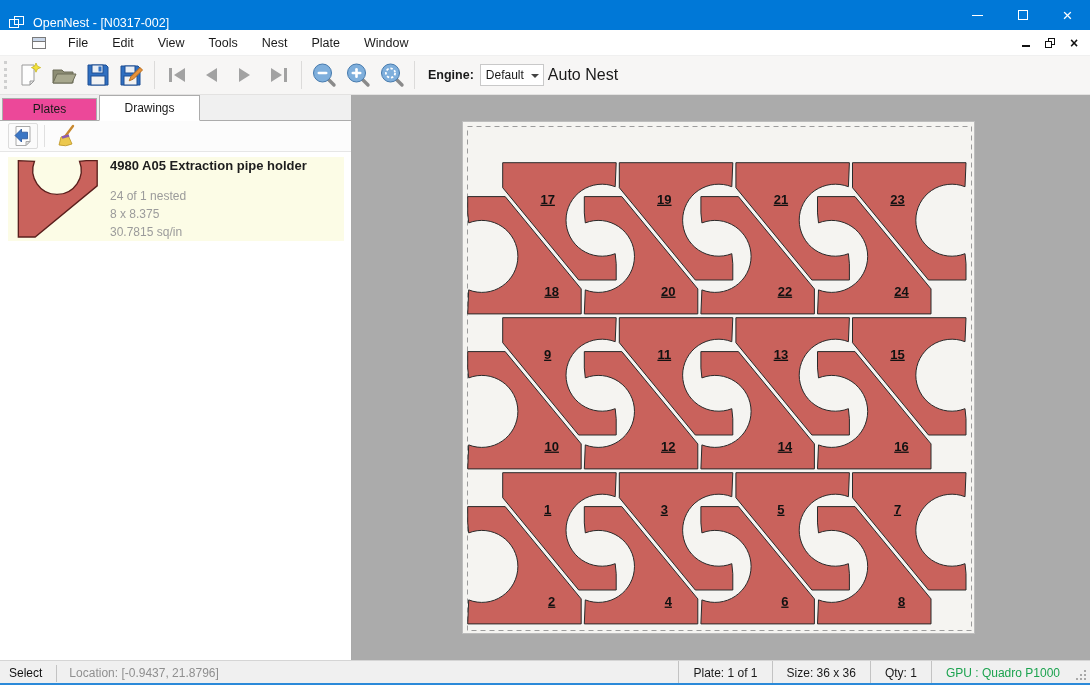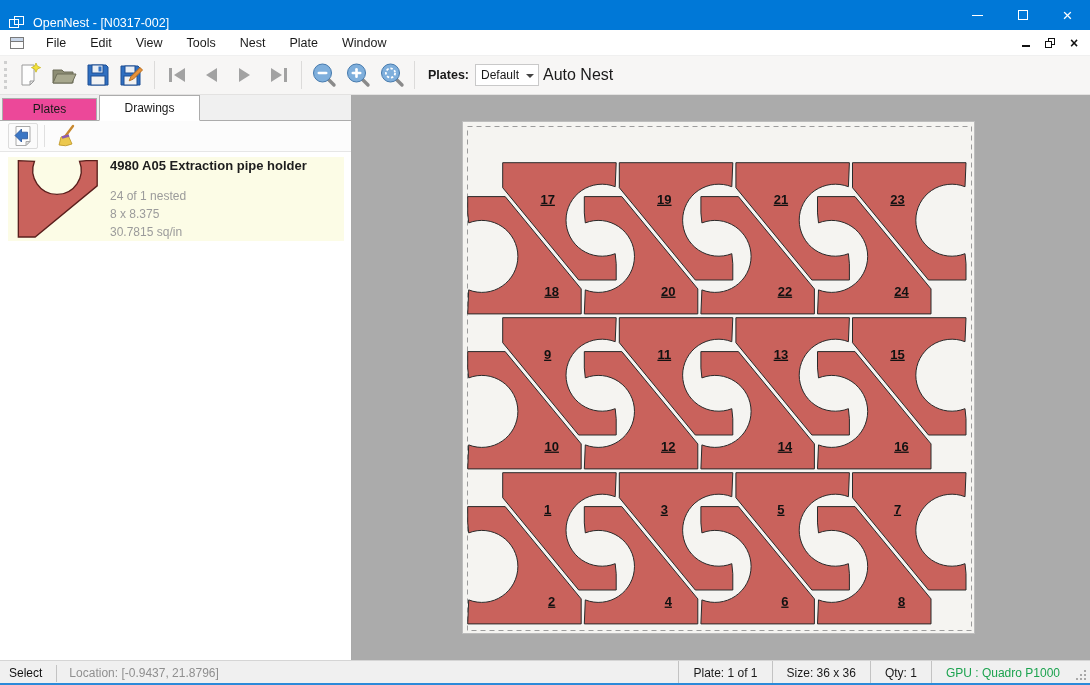--- a/index.html
+++ b/index.html
@@ -13,21 +13,21 @@
   #app-icon .w1 { position:absolute; left:0; top:3px; width:10px; height:9px; border:1.4px solid #fff; background:#0078D7; }
   #app-icon .w2 { position:absolute; left:5px; top:0; width:10px; height:9px; border:1.4px solid #fff; }
   #title-text { font-size:12.5px; }
   #caption-buttons { position:absolute; right:0; top:0; height:30px; display:flex; }
   .cap-btn { width:45px; height:30px; display:flex; align-items:center; justify-content:center; color:#fff; }
   .cap-btn .minbar { width:11px; height:1px; background:#fff; }
   .cap-btn .maxbox { width:10px; height:10px; border:1px solid #fff; }
   .cap-btn.close { font-size:17px; font-weight:400; line-height:1; }
 
   
-  #menubar { position:absolute; left:0; top:30px; width:100%; height:26px; background:#fff; border-bottom:1px solid #f0f0f0; display:flex; align-items:center; }
+  #menubar { position:absolute; left:0; top:30px; width:100%; height:26px; background:#fff; border-bottom:1px solid #f0f0f0; display:flex; align-items:center;padding-left:22px; }
   #mdi-doc-icon { width:14px; height:12px; margin:0 10px 0 10px; border:1px solid #7a7a7a; background:#fdfdfd; position:relative; }
   #mdi-doc-icon::before { content:""; position:absolute; left:0; top:0; right:0; height:3px; background:#c9d6e8; border-bottom:1px solid #7a7a7a; }
   .menu-item { padding:0 12px; height:26px; line-height:26px; font-size:12.5px; }
   #mdi-buttons { position:absolute; right:6px; top:0; height:26px; display:flex; align-items:center; gap:4px; }
   .mdi-btn { width:20px; height:18px; display:flex; align-items:center; justify-content:center; color:#111; }
   .mdi-btn .minbar { width:8px; height:2px; background:#111; margin-top:6px; }
   .restore-glyph { position:relative; width:10px; height:10px; }
   .restore-glyph .r1 { position:absolute; right:0; top:0; width:7px; height:7px; border:1.5px solid #111; }
   .restore-glyph .r2 { position:absolute; left:0; bottom:0; width:7px; height:7px; border:1.5px solid #111; background:#fff; }
   .mdi-btn.close { font-size:14px; font-weight:700; }
@@ -200,21 +200,21 @@
     <div class="tb-btn">
       <svg width="26" height="26" viewBox="0 0 26 26">
         <line x1="17" y1="17" x2="23" y2="23" stroke="#8a8a8a" stroke-width="3.4" stroke-linecap="round"></line>
         <circle cx="11.5" cy="11" r="9" fill="#7fafdc" stroke="#4479ad"></circle>
         <circle cx="11.5" cy="11" r="4.6" fill="none" stroke="#fff" stroke-width="1.8" stroke-dasharray="2.4 1.8"></circle>
       </svg>
     </div>
 
     <div class="tb-sep"></div>
 
-    <span id="engine-label">Plates:</span>
+    <span id="engine-label">Engine:</span>
     <div id="engine-combo">
       <span class="val">Default</span>
       <span class="dd"></span>
     </div>
     <span id="auto-nest">Auto Nest</span>
   </div>
 
   <div id="sidebar">
     <div id="tabstrip">
       <div class="tab">Plates</div>

